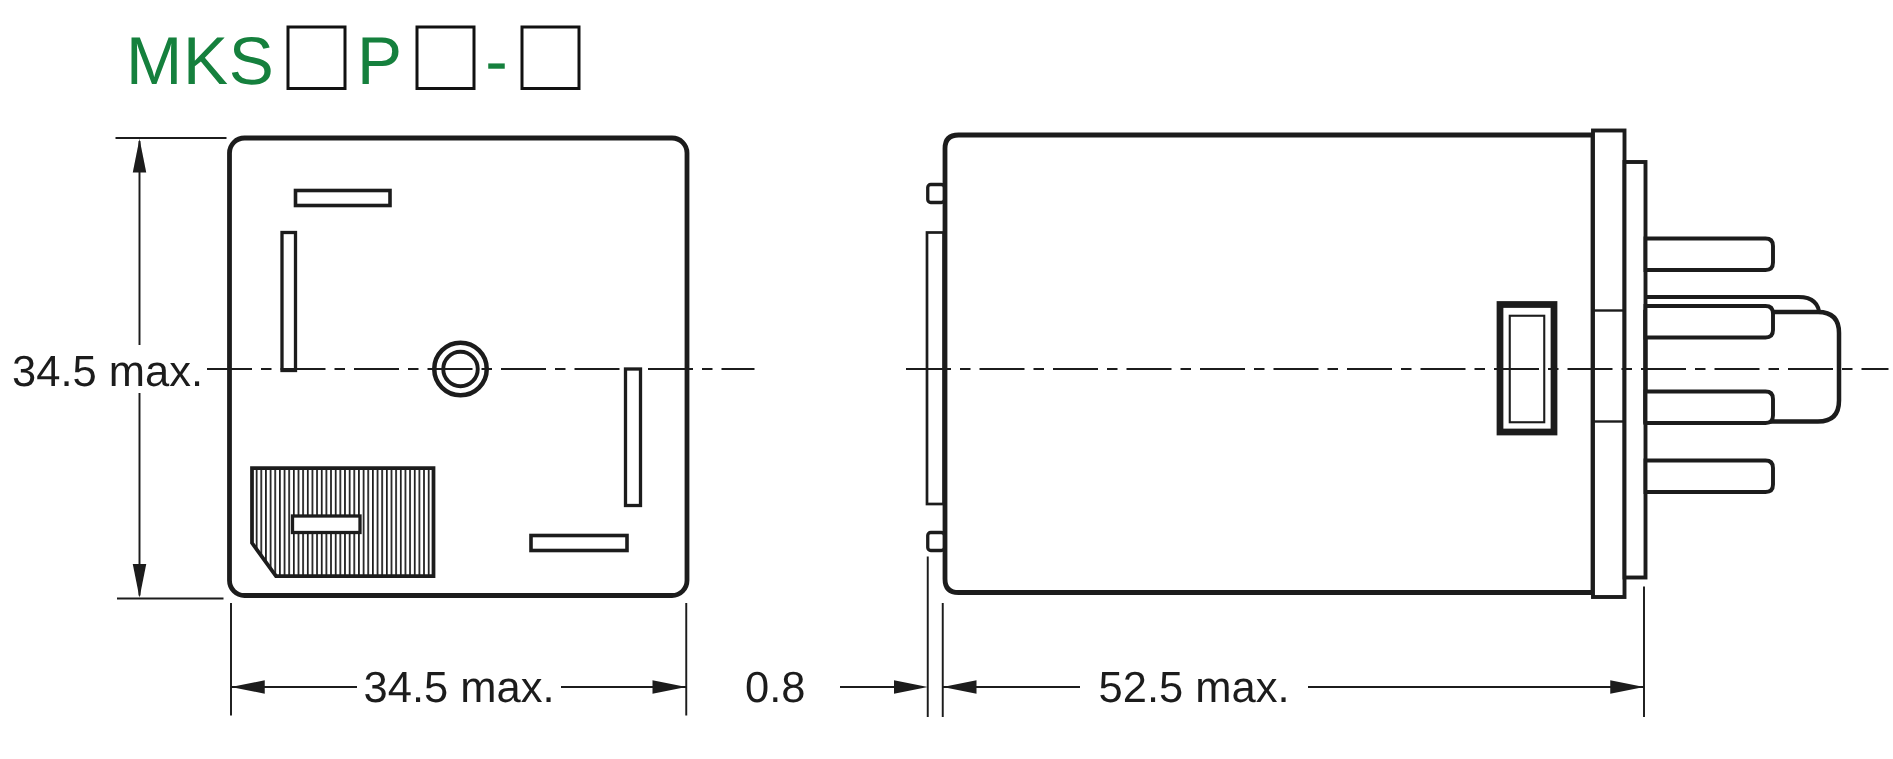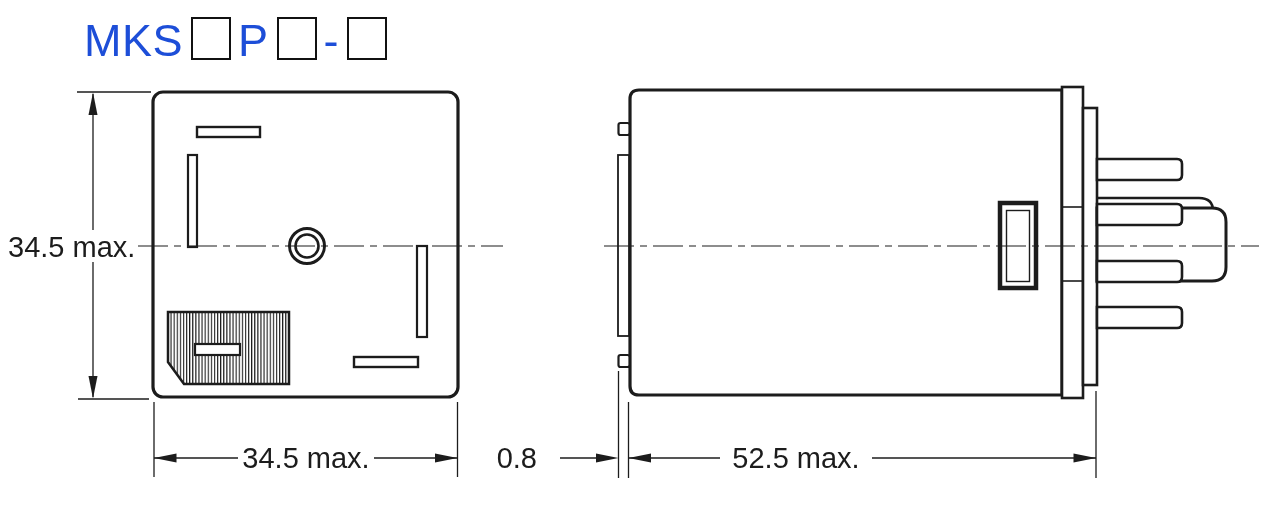--- a/index.html
+++ b/index.html
@@ -14,21 +14,21 @@
     height: 506px;
     background: #ffffff;
     overflow: hidden;
   }
   .title {
     position: absolute;
     left: 84px;
     top: 12px;
     font-size: 45px;
     font-weight: 400;
-    color: #1d4ed8;
+    color: #15803d;
     letter-spacing: 0.5px;
     white-space: nowrap;
     line-height: 58px;
   }
   .title .box {
     display: inline-block;
     width: 36px;
     height: 39px;
     border: 2.5px solid #111111;
     vertical-align: -4px;

